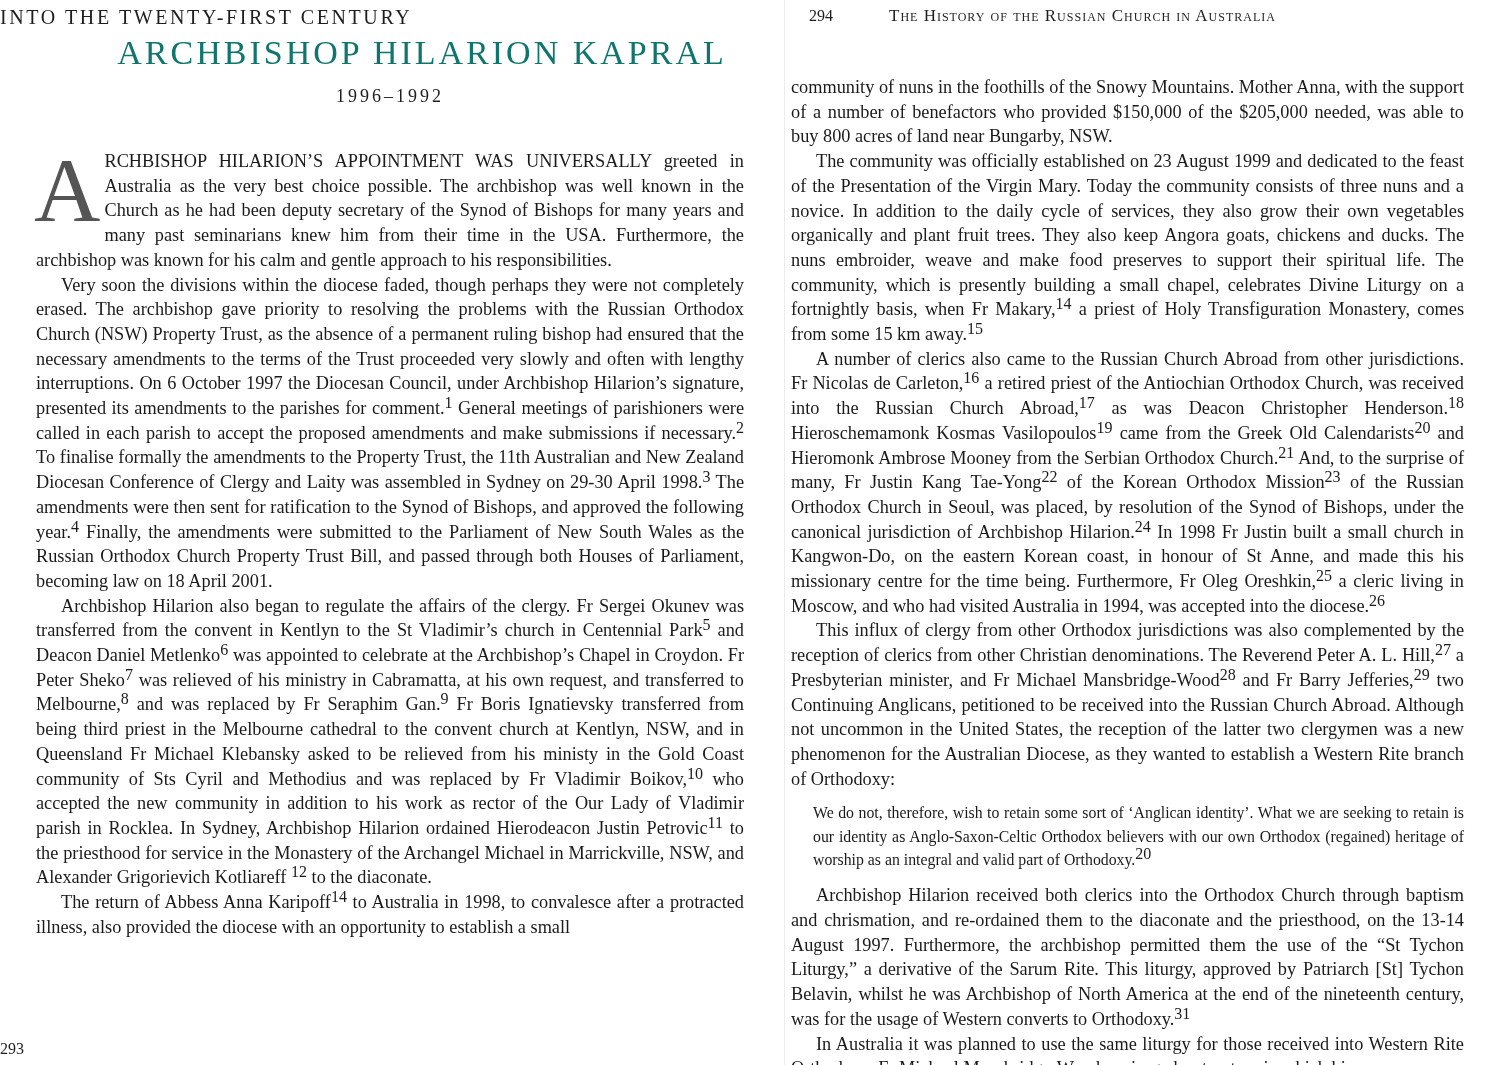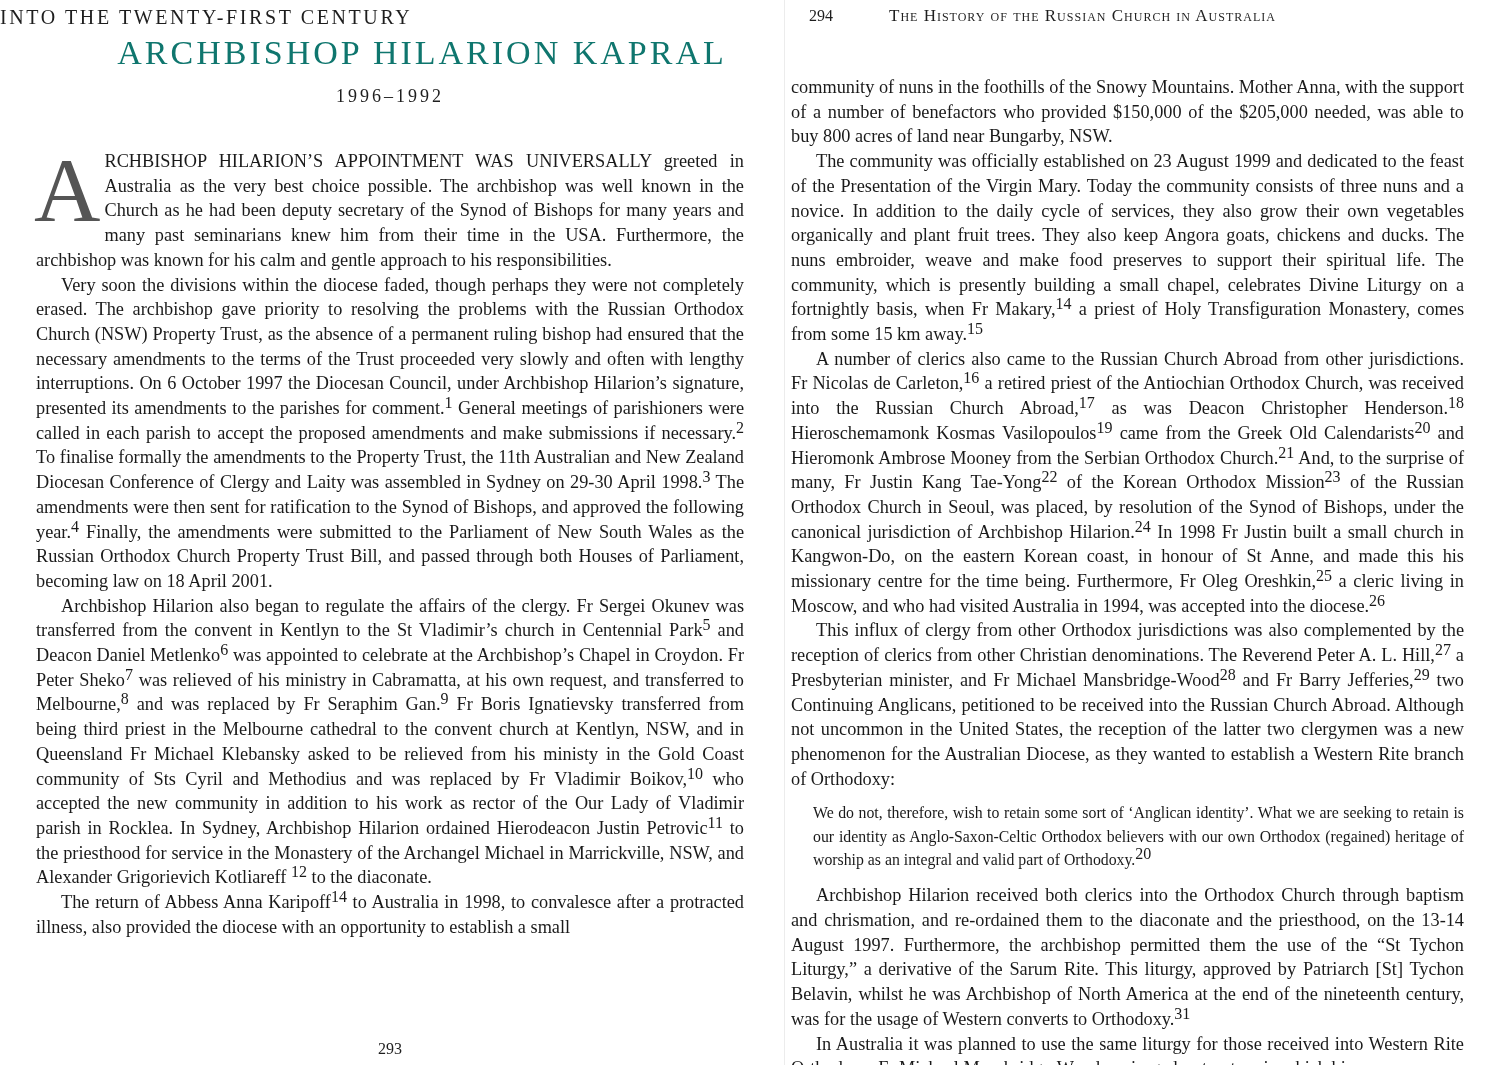--- a/index.html
+++ b/index.html
@@ -25,21 +25,21 @@
 
   .dropcap { float: left; font-size: 92px; line-height: 70px; color: #555555;
              margin: 2px 4px 0 -2px; padding-top: 4px; font-family: "Liberation Serif", serif; }
   .smallcaps-lead { text-transform: uppercase; margin-top: 16px; }
 
   sup { font-size: 16px; line-height: 0; vertical-align: 6px; }
 
   .blockquote { margin: 10px 0 12px 22px; font-size: 15.8px; line-height: 23.3px;
                 text-align: justify; }
 
-  .folio-bottom { position: absolute; top: 1040px; left: 0; width: 780px; text-align: center;
+  .folio-bottom { position: absolute; top: 1040px; left: 0; width: 780px; text-align: left;
                   font-size: 16px; color: #1e1e1e; }
   .running-head { position: absolute; top: 6px; left: 24px; width: 700px; font-size: 16px; color: #1e1e1e; }
   .running-head .folio { display: inline-block; width: 80px; }
   .running-head .title { font-variant: small-caps; letter-spacing: 1px; font-size: 17px; }
 </style>
 </head>
 <body>
 
 <div class="page left">
   <div class="chapter-kicker">Into the Twenty-First Century</div>

